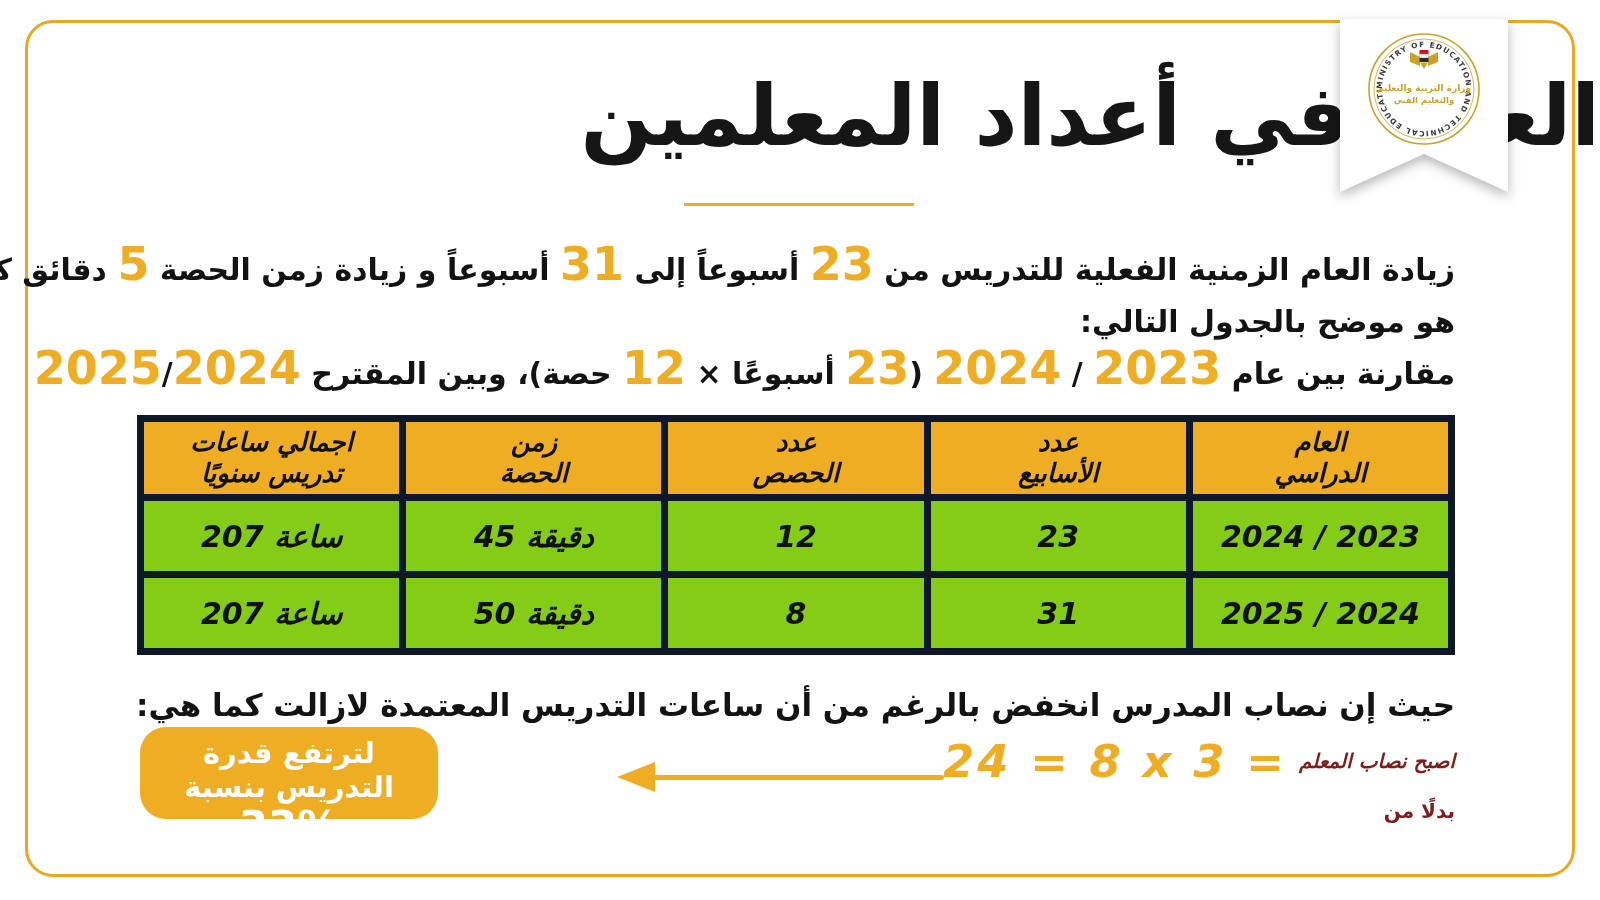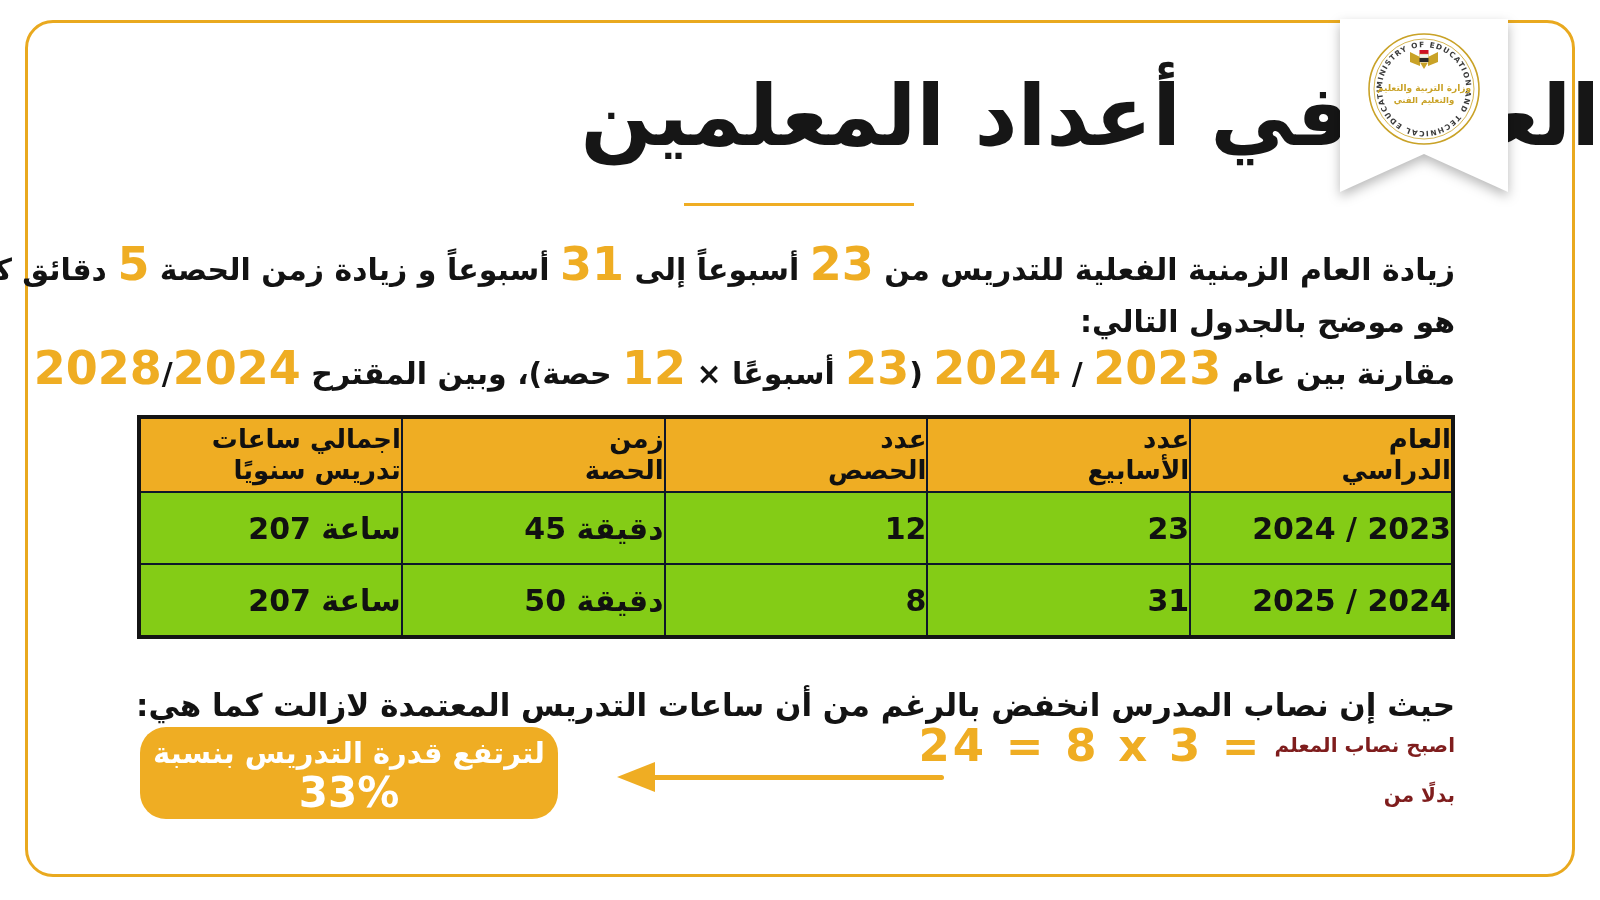--- a/index.html
+++ b/index.html
@@ -47,44 +47,44 @@
     position:absolute;right:145px;top:336px;width:1330px;direction:rtl;text-align:right;
     font-size:30px;font-weight:700;color:#131313;line-height:64px;white-space:nowrap;
   }
   
   .data-table{
     position:absolute;left:137px;top:415px;width:1318px;
     border-collapse:collapse;direction:rtl;table-layout:fixed;
     border:4px solid #141414;
   }
   .data-table th,.data-table td{
-    border:2px solid #0f172a;text-align:right;vertical-align:middle;padding:0;
+    border:7px solid #0f172a;text-align:center;vertical-align:middle;padding:0;font-style:italic;
   }
   .data-table th{
     background:#EFAD23;height:72px;font-size:26px;font-weight:700;color:#111;line-height:31px;
   }
   .data-table td{
     background:#84cc16;height:70px;font-size:30px;font-weight:700;color:#111;direction:ltr;
   }
   
   .note{
     position:absolute;right:145px;top:648px;direction:rtl;text-align:right;
     font-size:31px;font-weight:700;color:#131313;white-space:nowrap;line-height:52px;margin-top:31px;
   }
   
   .equations{position:absolute;right:145px;top:712px;width:700px;}
   .eq-line{
     display:flex;justify-content:flex-end;align-items:center;gap:12px;height:50px;
   }
-  .eq-line.first{margin-top:8px;}
+  .eq-line.first{margin-top:24px;font-style:italic;}
   .eq-label{font-size:20px;font-weight:600;color:#7f1d1d;direction:rtl;white-space:nowrap;}
   .eq-text{font-size:45px;font-weight:800;color:#EFAD23;letter-spacing:3px;white-space:nowrap;}
   
   .badge{
-    position:absolute;left:140px;top:727px;width:418px;height:92px;box-sizing:border-box;
+    position:absolute;left:140px;top:727px;width:298px;height:92px;box-sizing:border-box;
     background:#EFAD23;border-radius:26px;color:#ffffff;text-align:center;padding-top:9px;
   }
   .badge-l1{font-size:29px;font-weight:700;direction:rtl;line-height:34px;}
   .badge-l2{font-size:42px;font-weight:700;line-height:46px;}
   
   .arrow-line{
     position:absolute;left:650px;top:775px;width:294px;height:5px;background:#EFAD23;border-radius:3px;
   }
   .arrow-head{
     position:absolute;left:617px;top:762px;width:0;height:0;
@@ -123,21 +123,21 @@
 <div class="title-underline"></div>
 
 <div class="intro">
   <div class="line">
     <span>زيادة العام الزمنية الفعلية للتدريس من </span><span class="num">23</span><span> أسبوعاً إلى </span><span class="num">31</span><span> أسبوعاً و زيادة زمن الحصة </span><span class="num">5</span><span> دقائق كما</span>
   </div>
   <div class="line">هو موضح بالجدول التالي:</div>
 </div>
 
 <div class="compare">
-  <span>مقارنة بين عام </span><span class="num">2023</span><span class="sep"> / </span><span class="num">2024</span><span> (</span><span class="num">23</span><span> أسبوعًا × </span><span class="num">12</span><span> حصة)، وبين المقترح </span><span class="num">2028</span><span class="sep">/</span><span class="num">2024</span>
+  <span>مقارنة بين عام </span><span class="num">2023</span><span class="sep"> / </span><span class="num">2024</span><span> (</span><span class="num">23</span><span> أسبوعًا × </span><span class="num">12</span><span> حصة)، وبين المقترح </span><span class="num">2025</span><span class="sep">/</span><span class="num">2024</span>
 </div>
 
 <table class="data-table">
   <thead>
     <tr>
       <th>
         <div>العام</div>
         <div>الدراسي</div>
       </th>
       <th>

